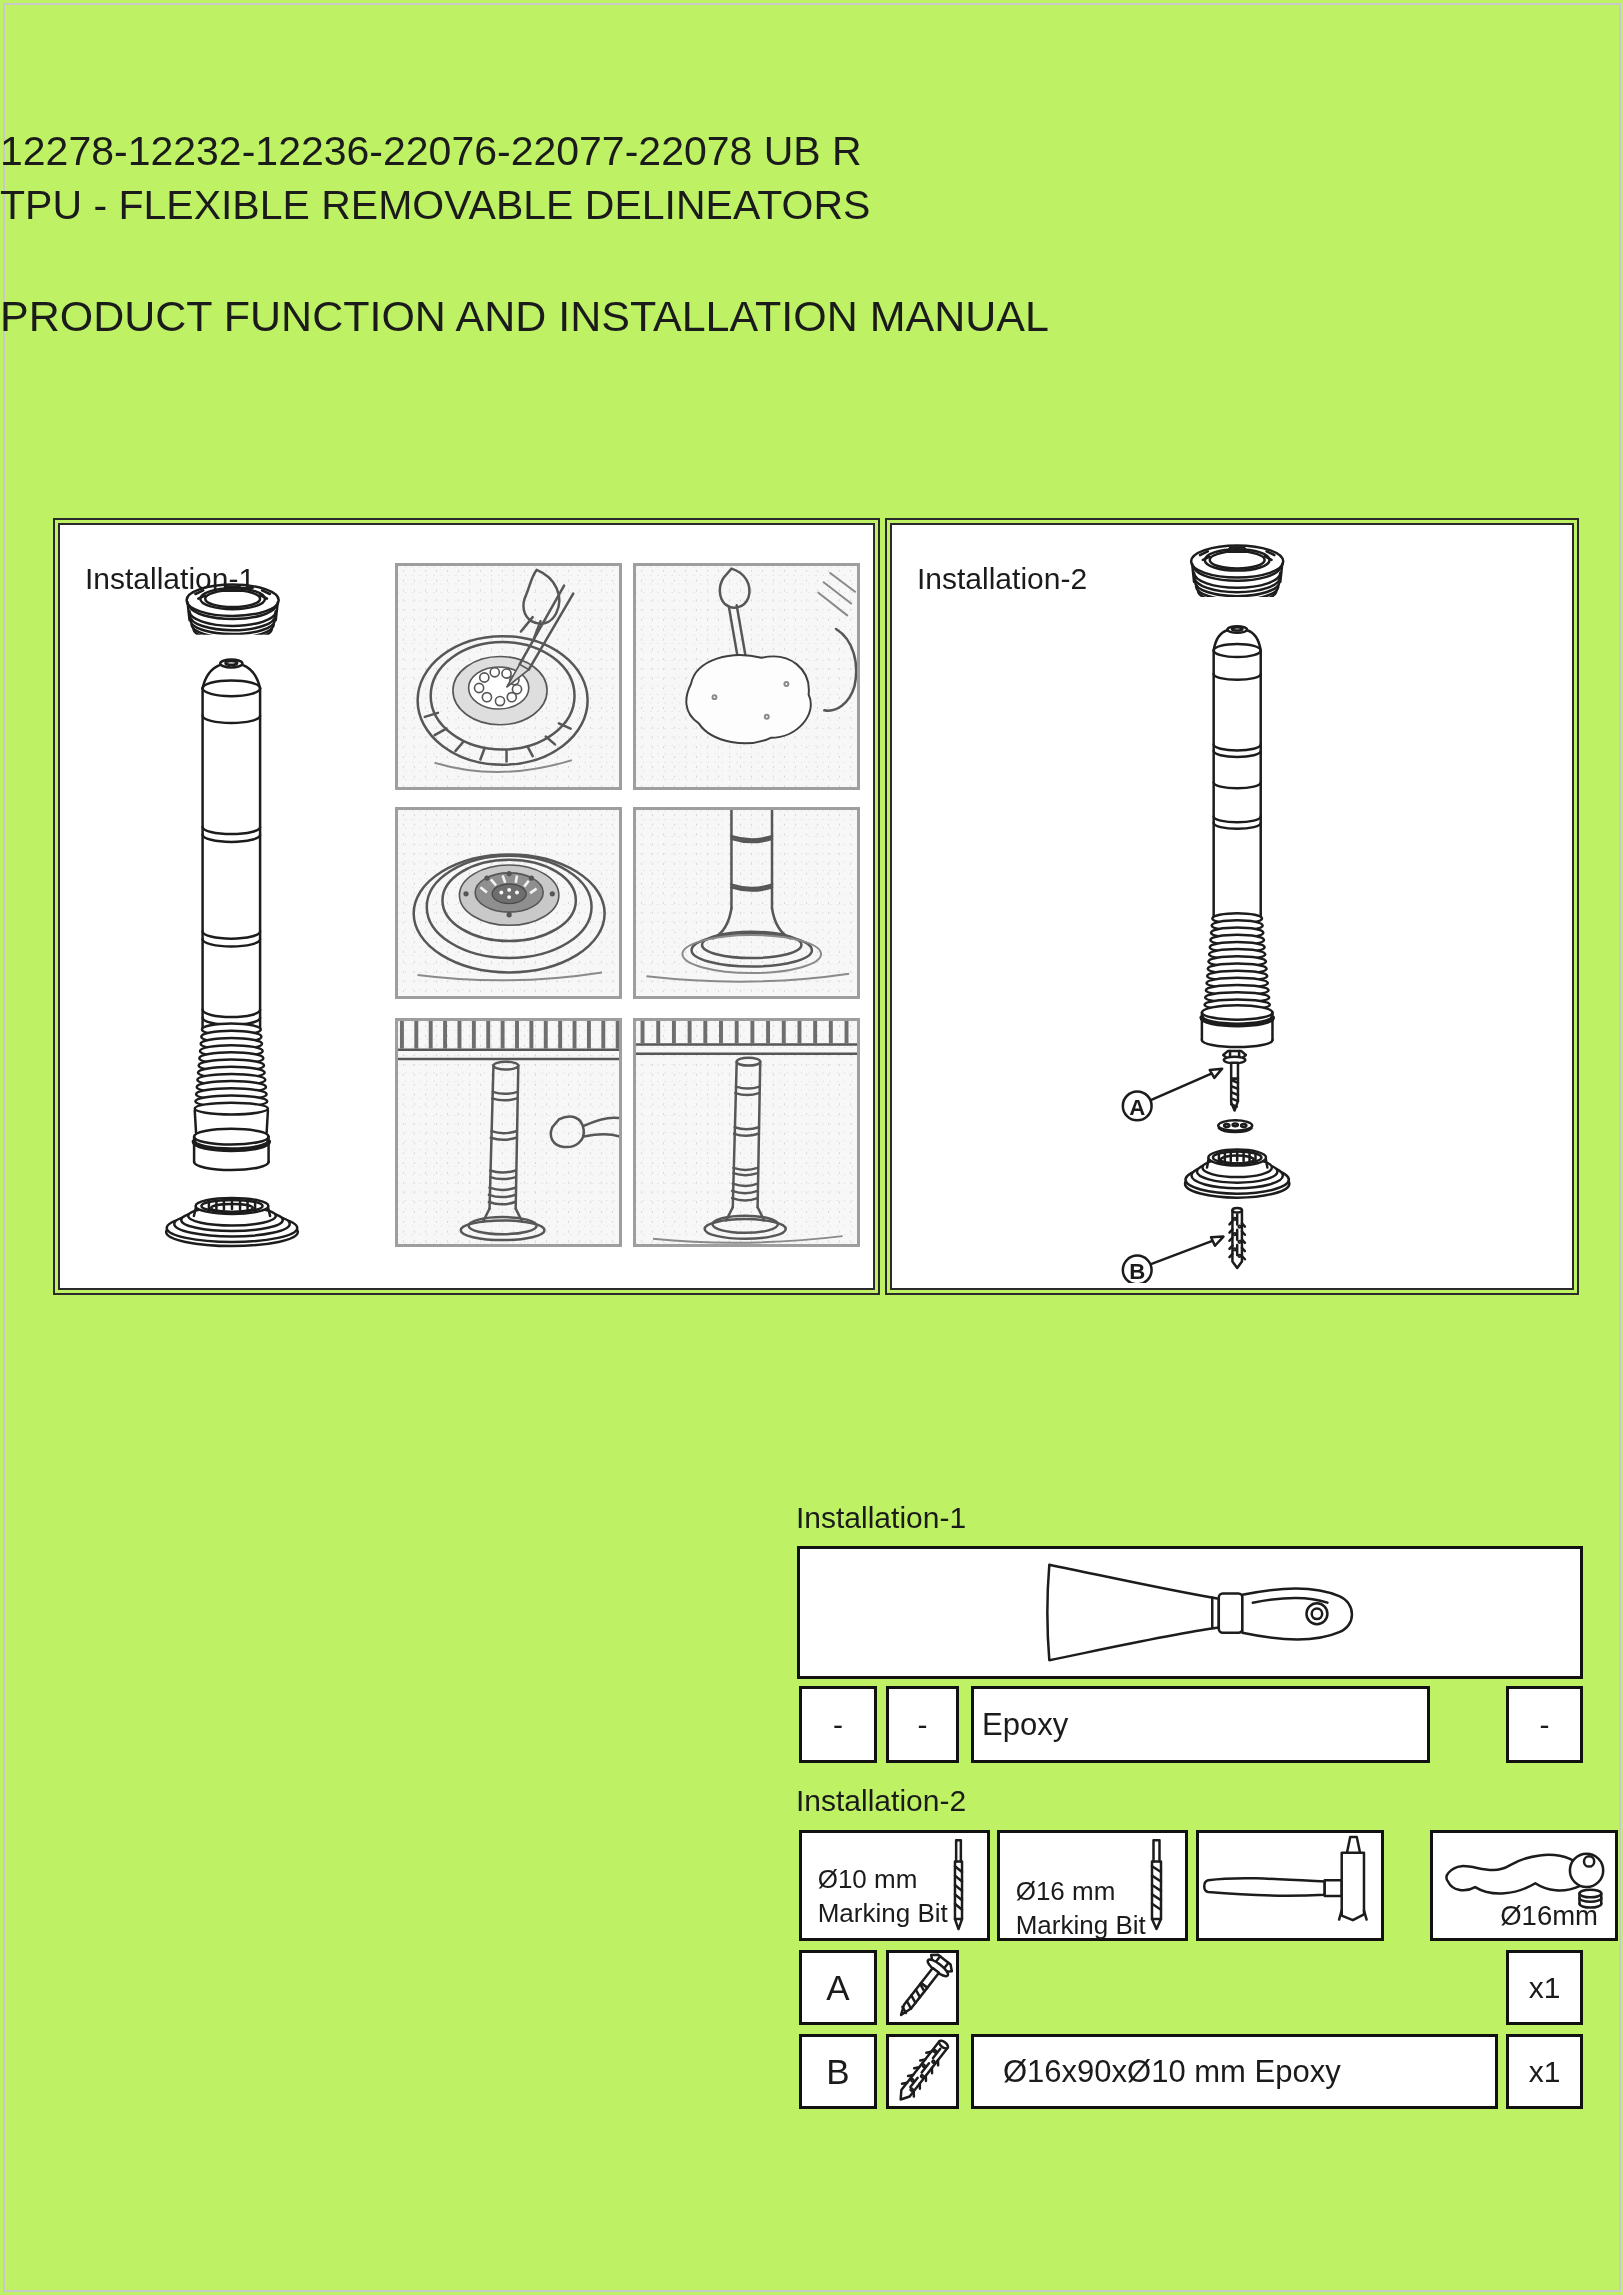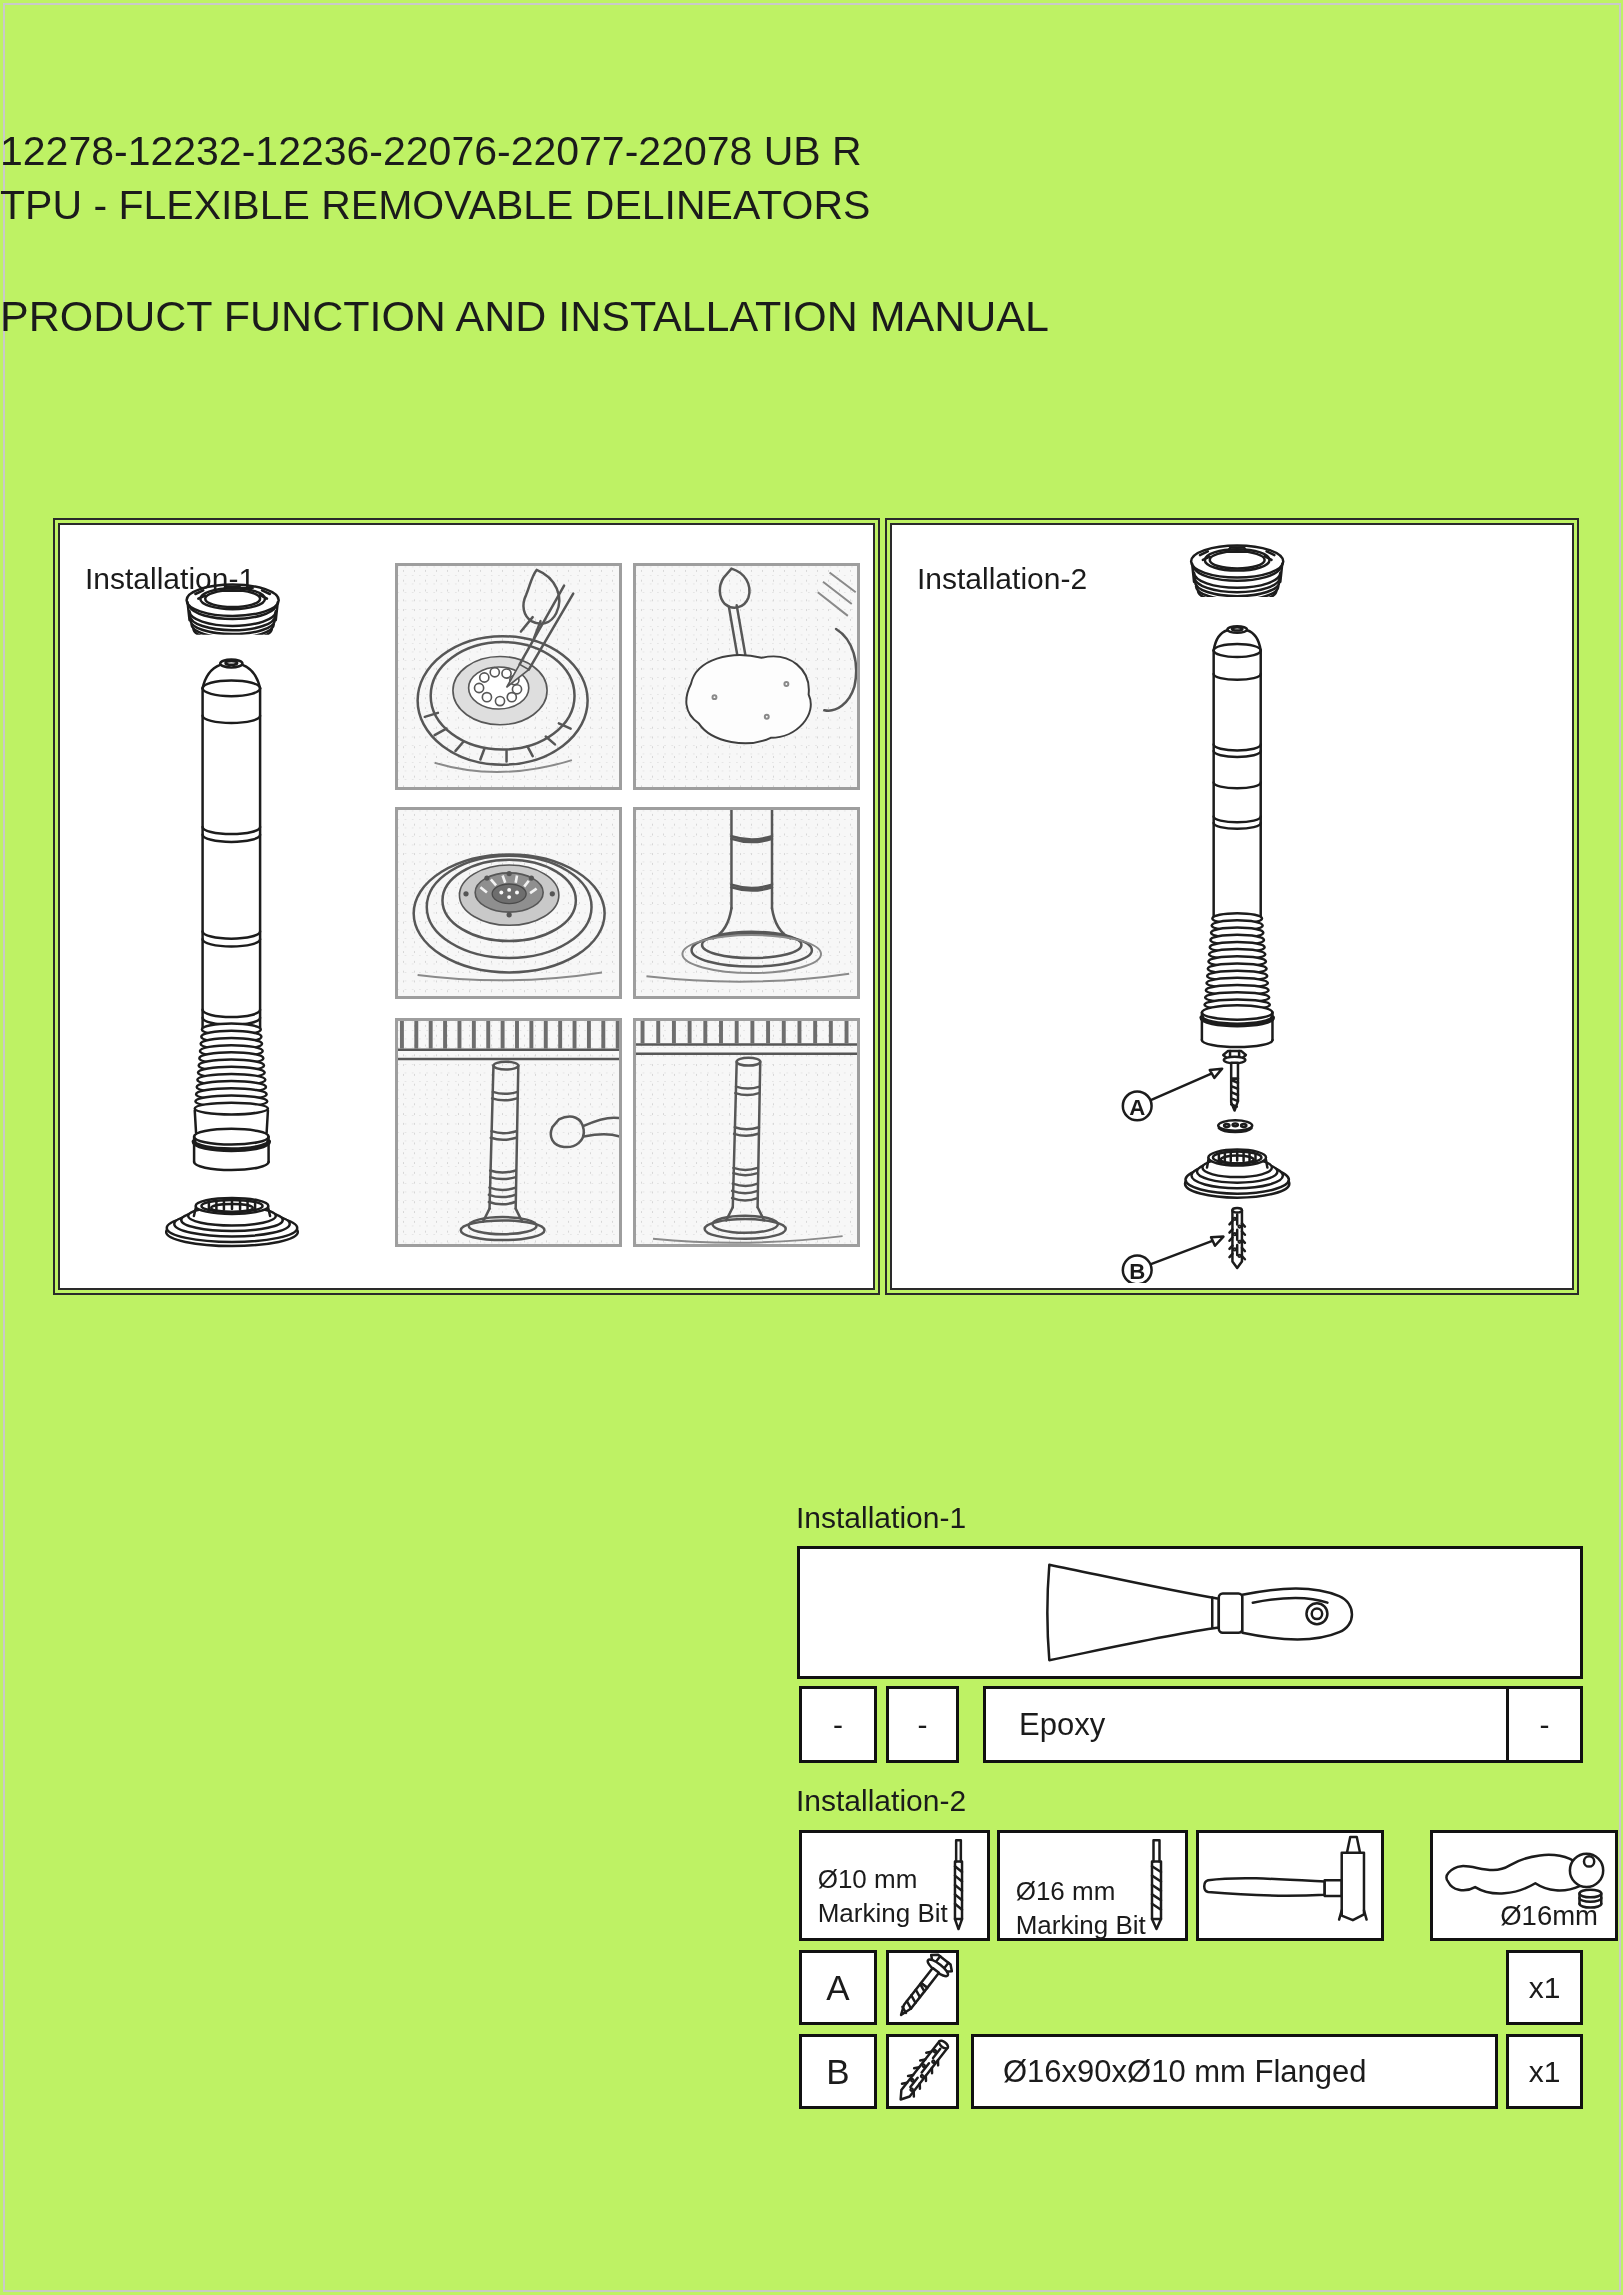--- a/index.html
+++ b/index.html
@@ -307,21 +307,21 @@
       <path class="ln" d="M630,74 v46"></path>
       <rect class="fw" x="640" y="68" width="36" height="60" rx="6"></rect>
       <path class="fw" d="M676,70 C742,56 792,58 824,72 C850,83 850,117 824,127 C792,141 742,142 676,128 Z"></path>
       <circle class="fw" cx="790" cy="99" r="16"></circle>
       <circle class="ln" cx="790" cy="99" r="8"></circle>
       <path class="ln" d="M692,82 C742,72 778,72 806,82"></path>
     </svg>
   </div>
   <div class="cell cell-center" style="left:799px;top:1686px;width:78px;height:77px;">-</div>
   <div class="cell cell-center" style="left:886px;top:1686px;width:73px;height:77px;">-</div>
-  <div class="cell cell-left" style="left:971px;top:1686px;width:527px;height:77px;padding-left:33px;margin-left:12px;">Epoxy</div>
+  <div class="cell cell-left" style="left:971px;top:1686px;width:459px;height:77px;padding-left:8px;">Epoxy</div>
   <div class="cell cell-center" style="left:1506px;top:1686px;width:77px;height:77px;">-</div>
 
   <div class="tbl-label" style="left:796px;top:1784px;">Installation-2</div>
 
   <div class="cell" style="left:799px;top:1830px;width:191px;height:111px;">
     <div class="tool-text" style="top:29px;">
       <div>Ø10 mm</div>
       <div>Marking Bit</div>
     </div>
     <svg class="abs" style="right:19.6px;top:5.2px;" width="17" height="94" viewBox="0 0 28 160">
@@ -366,16 +366,16 @@
     </svg>
   </div>
   <div class="cell cell-center" style="left:1506px;top:1950px;width:77px;height:75px;">x1</div>
 
   <div class="cell cell-center ab" style="left:799px;top:2034px;width:78px;height:75px;">B</div>
   <div class="cell" style="left:886px;top:2034px;width:73px;height:75px;">
     <svg width="100%" height="100%" viewBox="0 0 102 104">
       <use href="#anchor" x="29" y="-8" width="44" height="120" transform="rotate(38 51 52)"></use>
     </svg>
   </div>
-  <div class="cell cell-left" style="left:971px;top:2034px;width:527px;height:75px;">Ø16x90xØ10 mm Flanged</div>
+  <div class="cell cell-left" style="left:971px;top:2034px;width:527px;height:75px;">Ø16x90xØ10 mm Epoxy</div>
   <div class="cell cell-center" style="left:1506px;top:2034px;width:77px;height:75px;">x1</div>
 </div>
 
 
 </body></html>

